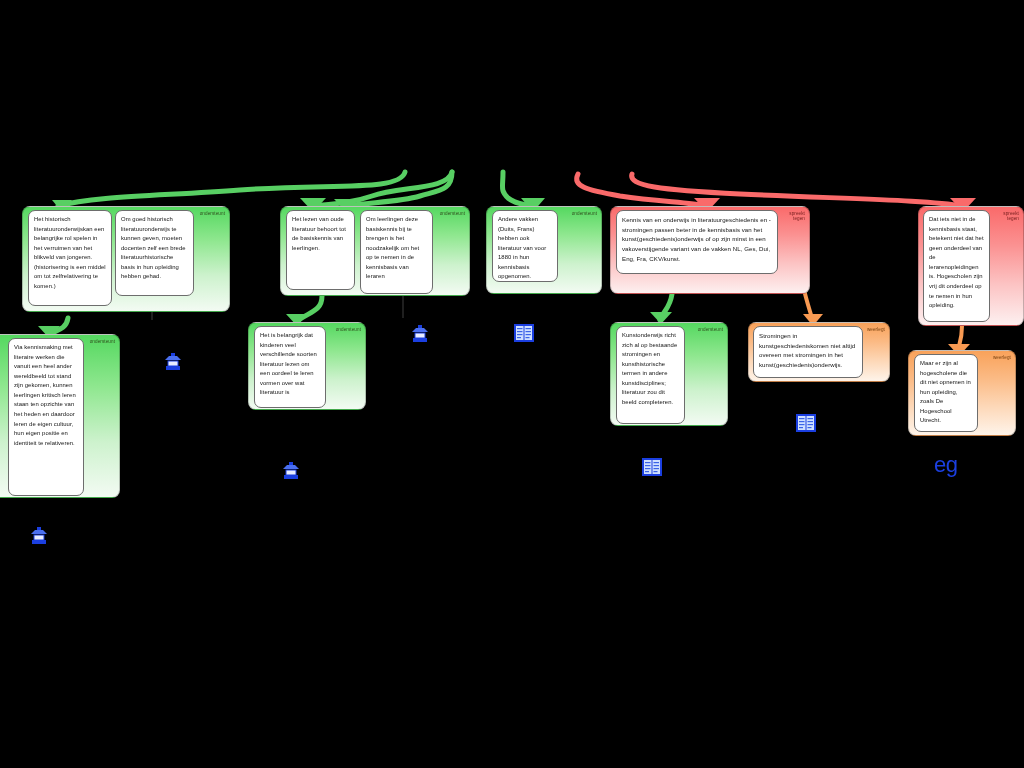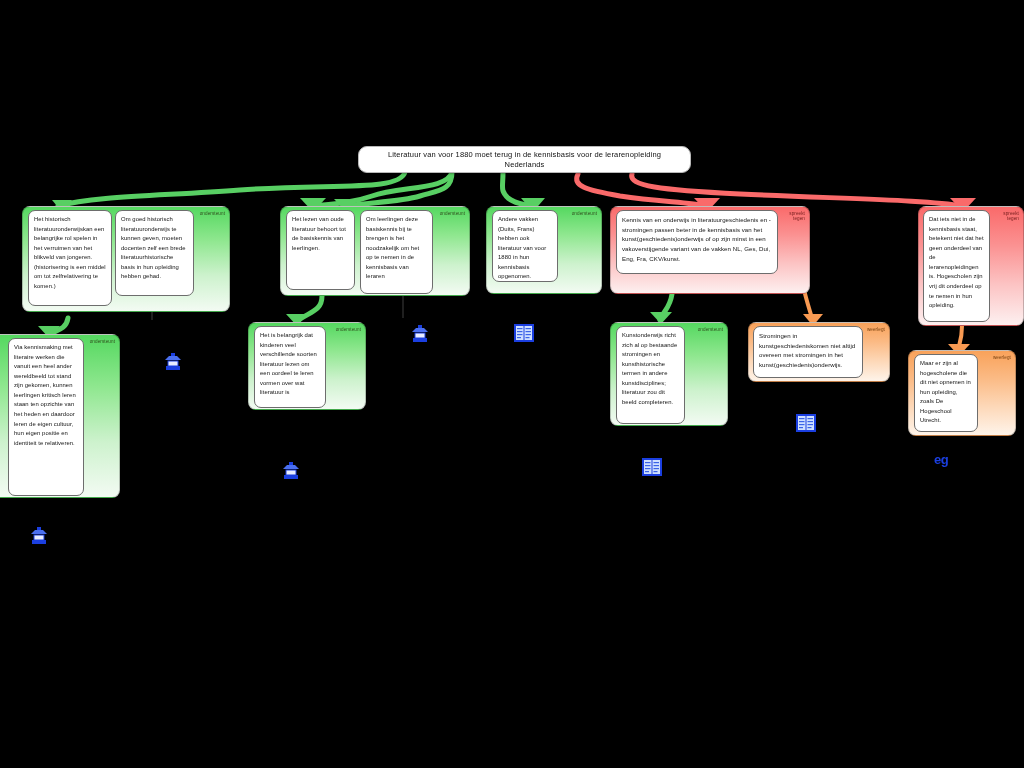--- a/index.html
+++ b/index.html
@@ -100,22 +100,22 @@
   }
 
   
   .glyph {
     position: absolute;
     display: block;
   }
   .glyph-eg {
     position: absolute;
     color: #1b3fe0;
-    font-size: 13px;
-    font-weight: bold;
+    font-size: 22px;
+    font-weight: normal;
     font-family: "Liberation Sans", sans-serif;
     letter-spacing: -0.5px;
   }
 </style>
 </head>
 <body>
 
 <div id="canvas">
 
   <svg class="edges" viewBox="0 0 1024 768">
@@ -162,23 +162,20 @@
     <g fill="none" stroke="#f99a52" stroke-width="4" stroke-linecap="round">
       <path d="M 800 252 C 800 282 806 298 812 318"></path>
       <path d="M 962 326 C 962 338 960 342 958 350"></path>
     </g>
     <g fill="#f99a52">
       <polygon points="803,314 823,314 813,326"></polygon>
       <polygon points="948,344 970,344 959,356"></polygon>
     </g>
   </svg>
 
-  <div class="root-node" style="left:358px; top:146px; width:333px; height:27px;">
-    <span class="root-text">Literatuur van voor 1880 moet terug in de kennisbasis voor de lerarenopleiding Nederlands</span>
-  </div>
 
   <div class="group green" style="left:22px; top:206px; width:208px; height:106px;">
     <span class="group-label">ondersteunt</span>
   </div>
   <div class="card" style="left:28px; top:210px; width:84px; height:96px;">
     <div class="card-text">Het historisch literatuuronderwijskan een belangrijke rol spelen in het verruimen van het blikveld van jongeren. (historisering is een middel om tot zelfrelativering te komen.)</div>
   </div>
   <div class="card" style="left:115px; top:210px; width:79px; height:86px;">
     <div class="card-text">Om goed historisch literatuuronderwijs te kunnen geven, moeten docenten zelf een brede literatuurhistorische basis in hun opleiding hebben gehad.</div>
   </div>

